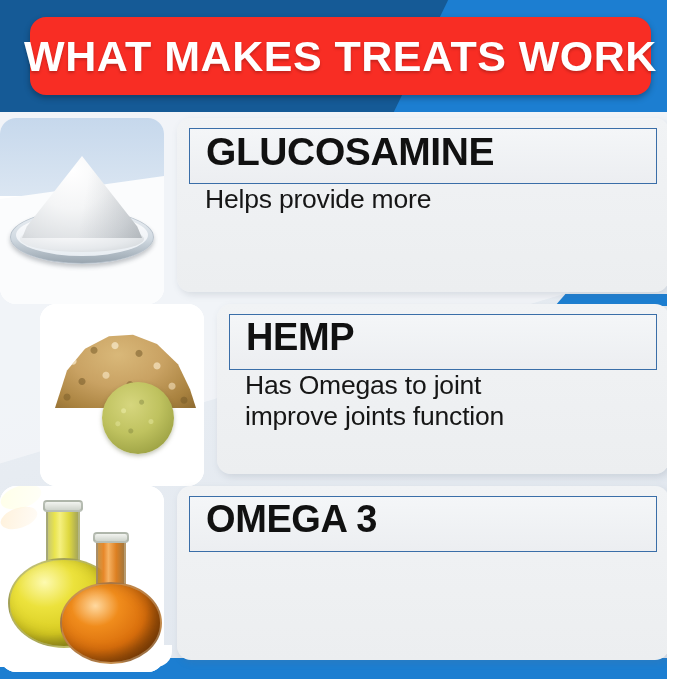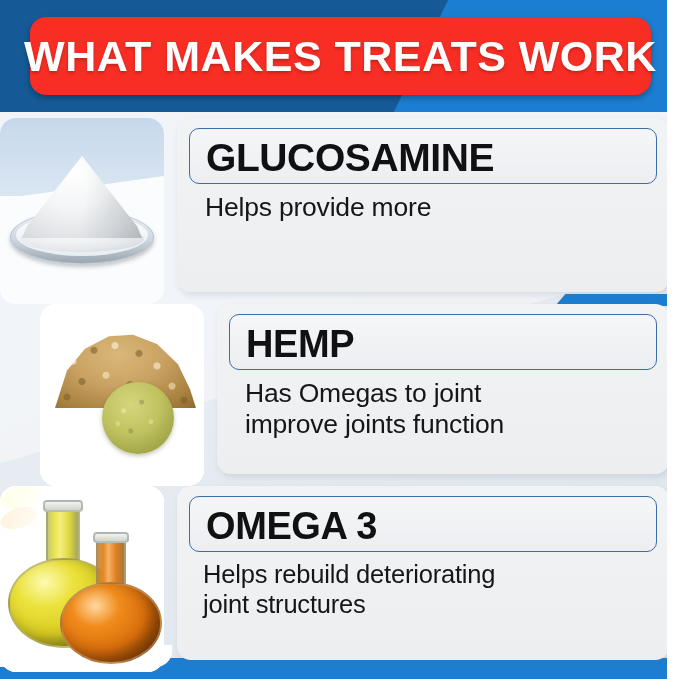--- a/index.html
+++ b/index.html
@@ -155,41 +155,40 @@
     margin-right: 10px;
     flex: 1 1 auto;
     height: calc(100% - 12px);
     background: linear-gradient(180deg, #f1f3f5 0%, #eceef0 100%);
     border-radius: 14px;
     box-shadow: 2px 3px 7px rgba(100,110,125,0.18);
     padding: 10px 12px 0 12px;
   }
   .title-box {
     border: 1.3px solid #3a6ea8;
-    border-radius: 10px;
+    border-radius: 0;
     background: linear-gradient(180deg, #f4f6f8 0%, #eceef1 100%);
     padding: 2px 16px 4px 16px;
     display: flex;
-    align-items: flex-end;
+    align-items: flex-start;
     min-height: 56px;
   }
   .title-text {
     font-size: 39px;
     font-weight: bold;
     color: #111111;
     line-height: 1.08;
     letter-spacing: -0.4px;
     font-family: "Liberation Sans", sans-serif;
     white-space: nowrap;
   }
   .row-2 .title-text { font-size: 38px; }
   .row-3 .title-text { font-size: 38px; }
 
   .desc-text {
-    margin-top: 8px;
     padding-left: 16px;
     font-size: 26.5px;
     line-height: 1.16;
     color: #161616;
     font-family: "Liberation Sans", sans-serif;
     letter-spacing: -0.2px;
   }
   .row-3 .desc-text { font-size: 25.5px; padding-left: 14px; }
 
   
@@ -441,21 +440,17 @@
             <div class="flask flask-orange-lip"></div>
             <div class="flask-body flask-orange-body"></div>
             <div class="flask-orange-hl"></div>
           </div>
         </div>
       </div>
       <div class="content-card">
         <div class="title-box">
           <span class="title-text">OMEGA 3</span>
         </div>
-        <div class="desc-text">
-          <div>Helps rebuild deteriorating</div>
-          <div>joint structures</div>
-        </div>
       </div>
     </div>
 
   </div>
 </div>
 
 </body></html>

